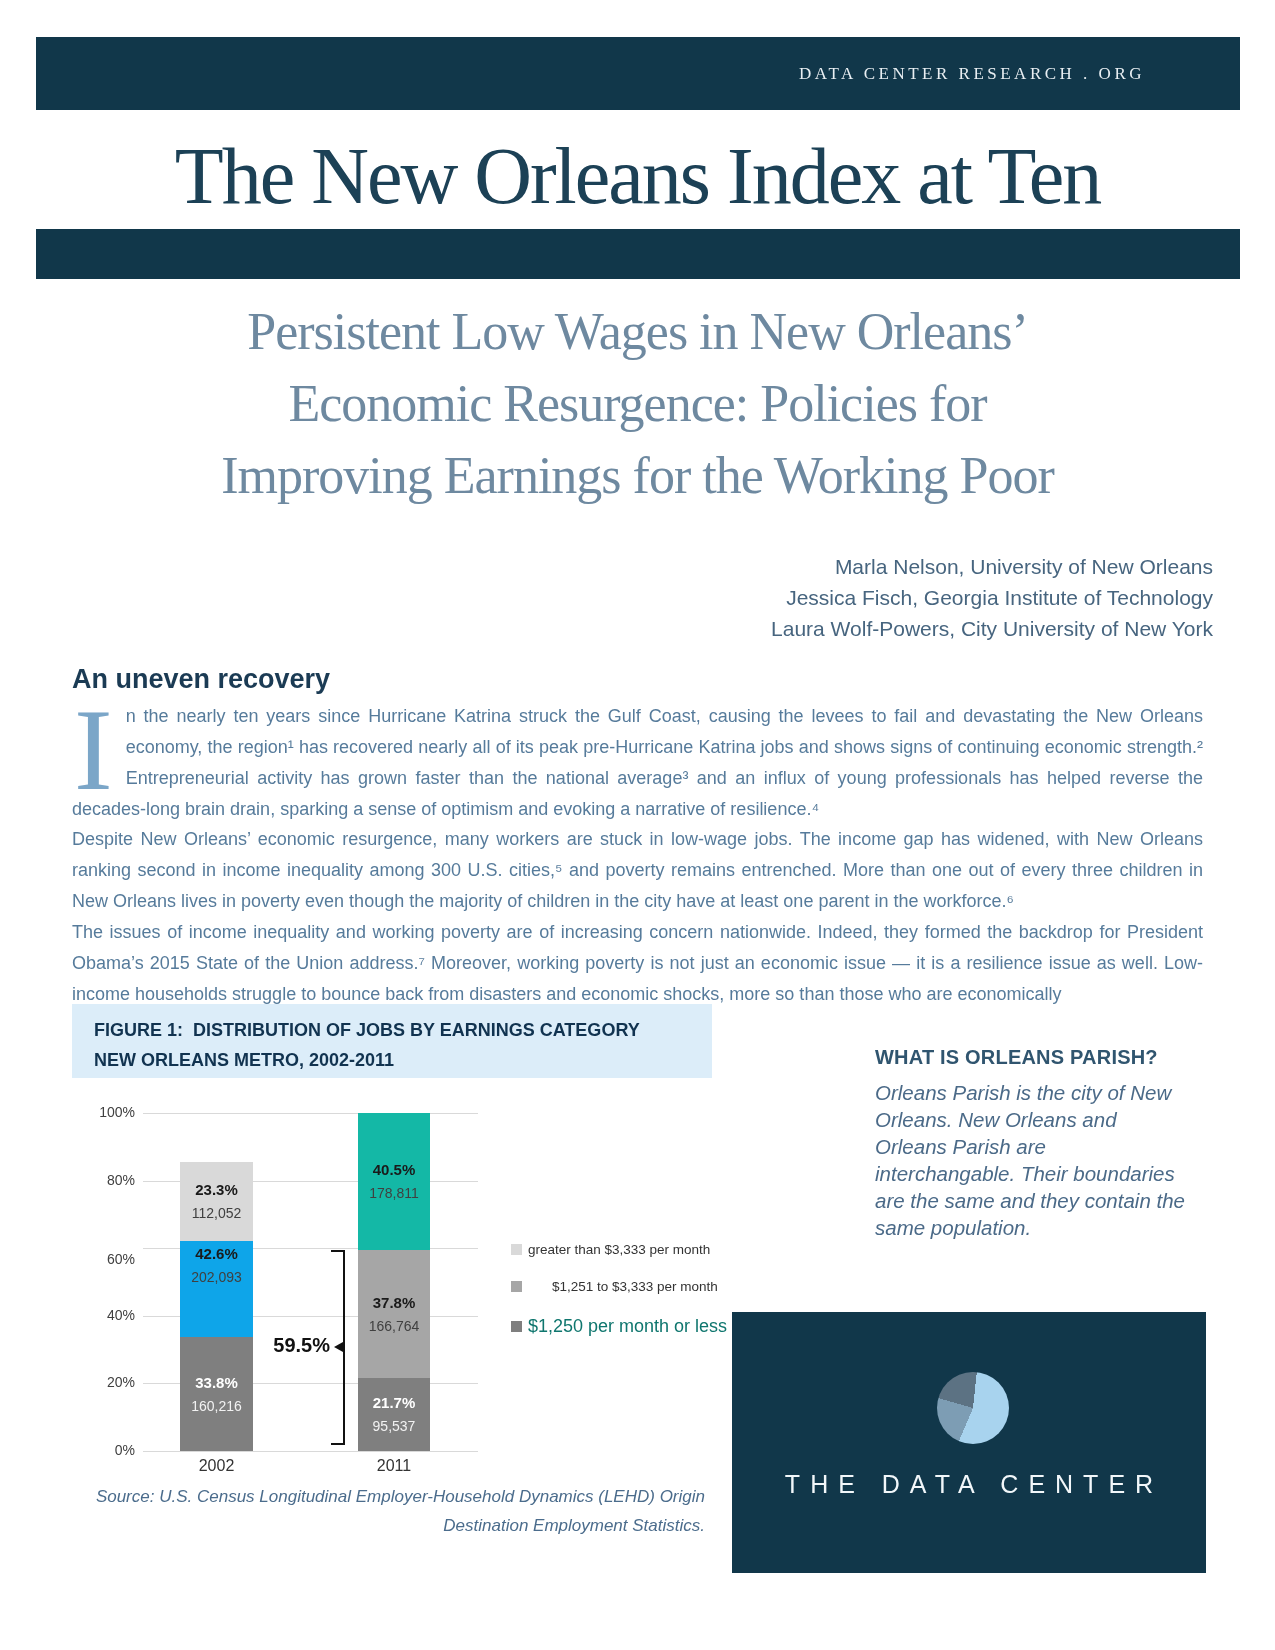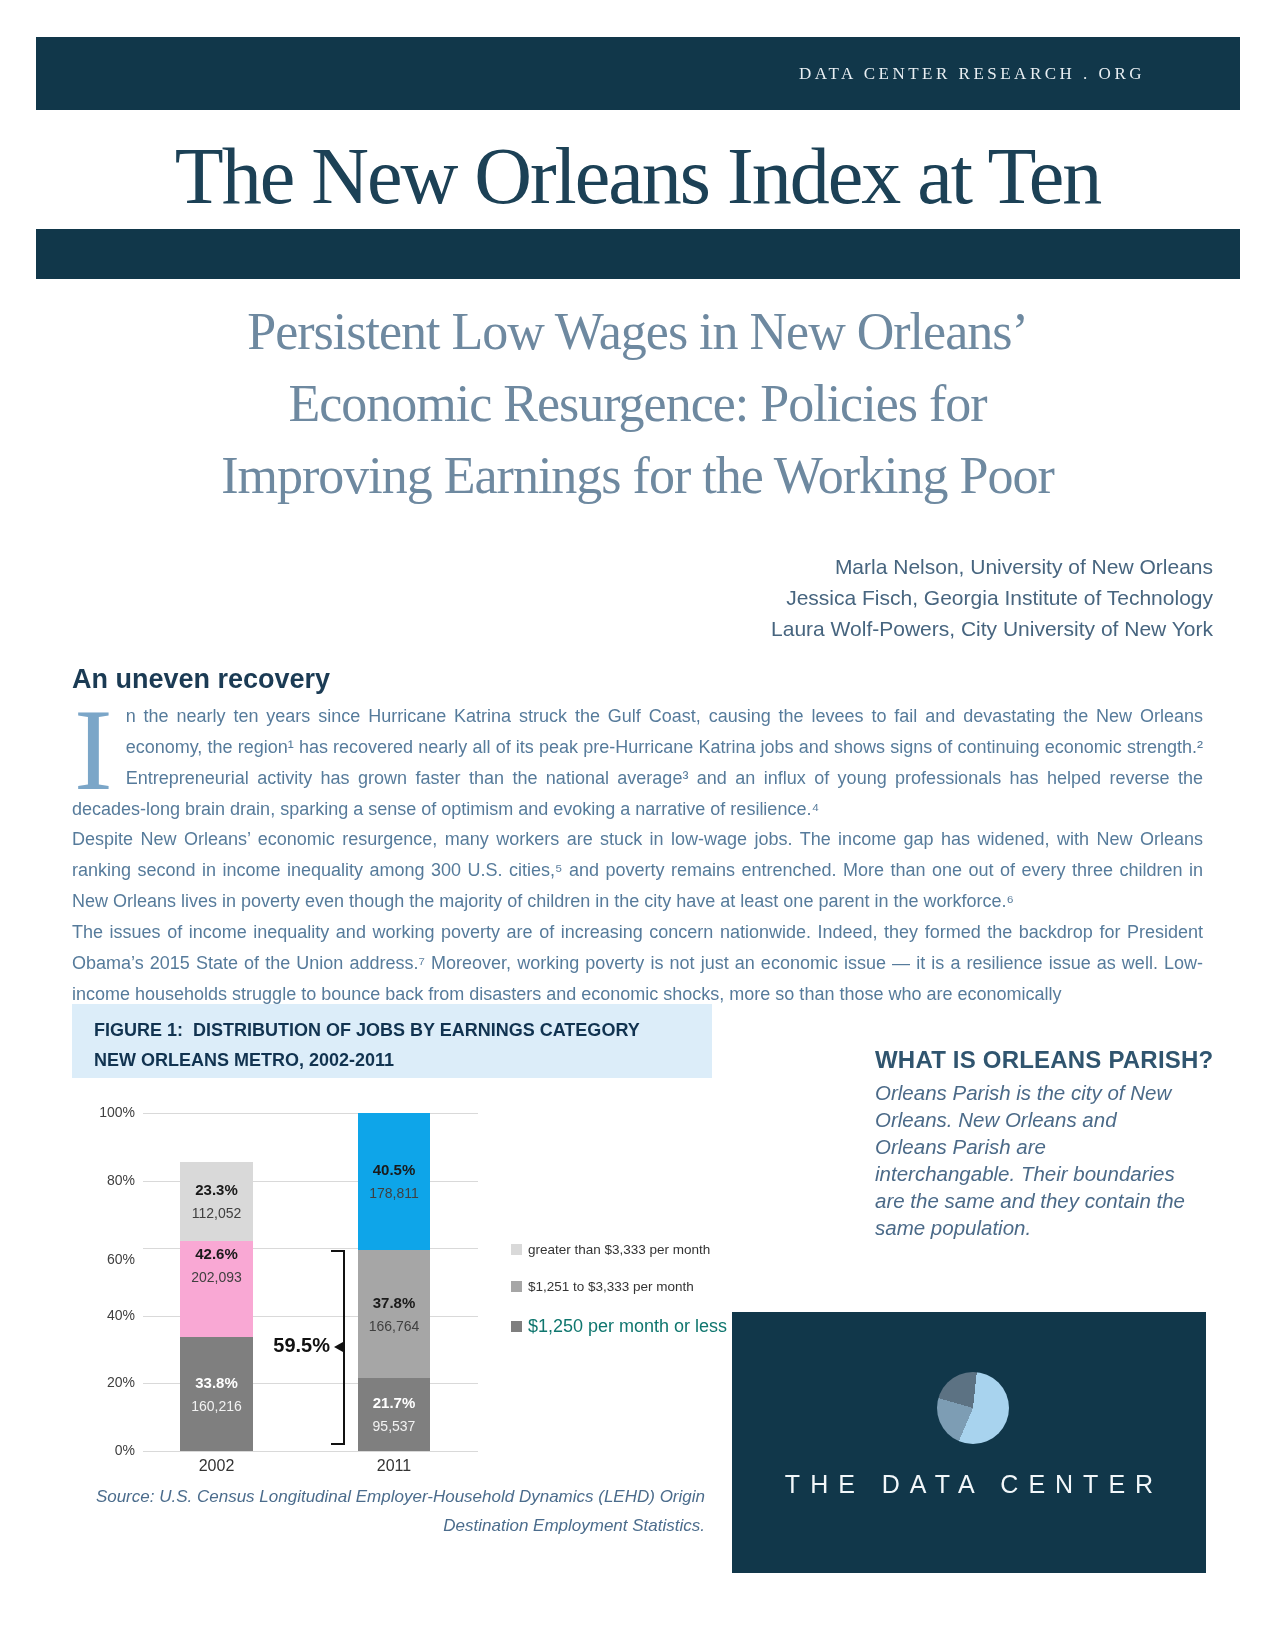--- a/index.html
+++ b/index.html
@@ -39,21 +39,21 @@
 
   
   .chart{left:85px;top:1100px;width:660px;height:400px;}
 
   
   .fig-source{left:72px;top:1482px;width:633px;text-align:right;font-style:italic;
        font-size:17px;line-height:29px;color:#4b6c8c;}
   .fig-source .note{margin-top:5px;}
 
   
-  .sidebar-heading{left:875px;top:1046px;font-size:24px;font-weight:700;
+  .sidebar-heading{left:875px;top:1046px;font-size:20px;font-weight:700;
        letter-spacing:.2px;color:#30556f;}
   .sidebar-text{left:875px;top:1079px;width:315px;font-style:italic;
        font-size:20.5px;line-height:27px;color:#4b6a88;}
 
   
   .logo-box{left:732px;top:1312px;width:474px;height:261px;background:#11374a;}
   .pie{left:205px;top:60px;width:72px;height:72px;border-radius:50%;}
   .wordmark{left:0;top:158px;width:474px;text-align:center;color:#f2f7fa;
        font-size:25px;letter-spacing:10px;text-indent:10px;font-weight:400;}
 </style>
@@ -102,49 +102,49 @@
     <div style="position: absolute; left: 58px; top: 215.8px; width: 335px; height: 1px; background: rgb(217, 217, 217);"></div>
     <div style="position: absolute; left: 0px; top: 206.8px; width: 50px; text-align: right; font-size: 14px; color: rgb(64, 64, 64);">40%</div>
     <div style="position: absolute; left: 58px; top: 283.4px; width: 335px; height: 1px; background: rgb(217, 217, 217);"></div>
     <div style="position: absolute; left: 0px; top: 274.4px; width: 50px; text-align: right; font-size: 14px; color: rgb(64, 64, 64);">20%</div>
     <div style="position: absolute; left: 58px; top: 351px; width: 335px; height: 1px; background: rgb(217, 217, 217);"></div>
     <div style="position: absolute; left: 0px; top: 342px; width: 50px; text-align: right; font-size: 14px; color: rgb(64, 64, 64);">0%</div>
     <div style="position: absolute; left: 95px; top: 236.756px; width: 73px; height: 114.244px; background: rgb(127, 127, 127); display: flex; flex-direction: column; align-items: center; justify-content: center; gap: 7px;">
       <div style="font-weight: 700; font-size: 15px; color: rgb(255, 255, 255);">33.8%</div>
       <div style="font-size: 14px; color: rgb(242, 242, 242);">160,216</div>
     </div>
-    <div style="position: absolute; left: 95px; top: 92.768px; width: 73px; height: 143.988px; background: #f9a8d4; display: flex; flex-direction: column; align-items: center; justify-content: center; gap: 7px;">
+    <div style="position: absolute; left: 95px; top: 92.768px; width: 73px; height: 143.988px; background: #0ea5e9; display: flex; flex-direction: column; align-items: center; justify-content: center; gap: 7px;">
       <div style="font-weight: 700; font-size: 15px; color: rgb(26, 26, 26);">42.6%</div>
       <div style="font-size: 14px; color: rgb(64, 64, 64);">202,093</div>
     </div>
     <div style="position: absolute; left: 95px; top: 14.014px; width: 73px; height: 78.754px; background: rgb(217, 217, 217); display: flex; flex-direction: column; align-items: center; justify-content: center; gap: 7px; margin-top: 48px;">
       <div style="font-weight: 700; font-size: 15px; color: rgb(26, 26, 26);">23.3%</div>
       <div style="font-size: 14px; color: rgb(64, 64, 64);">112,052</div>
     </div>
     <div style="position: absolute; left: 91.5px; top: 357px; width: 80px; text-align: center; font-size: 16px; color: rgb(51, 51, 51);">2002</div>
     <div style="position: absolute; left: 273px; top: 277.654px; width: 72px; height: 73.346px; background: rgb(127, 127, 127); display: flex; flex-direction: column; align-items: center; justify-content: center; gap: 7px;">
       <div style="font-weight: 700; font-size: 15px; color: rgb(255, 255, 255);">21.7%</div>
       <div style="font-size: 14px; color: rgb(242, 242, 242);">95,537</div>
     </div>
     <div style="position: absolute; left: 273px; top: 149.89px; width: 72px; height: 127.764px; background: rgb(166, 166, 166); display: flex; flex-direction: column; align-items: center; justify-content: center; gap: 7px;">
       <div style="font-weight: 700; font-size: 15px; color: rgb(26, 26, 26);">37.8%</div>
       <div style="font-size: 14px; color: rgb(64, 64, 64);">166,764</div>
     </div>
-    <div style="position: absolute; left: 273px; top: 13px; width: 72px; height: 136.89px; background: #0ea5e9; display: flex; flex-direction: column; align-items: center; justify-content: center; gap: 7px;">
+    <div style="position: absolute; left: 273px; top: 13px; width: 72px; height: 136.89px; background: #14b8a6; display: flex; flex-direction: column; align-items: center; justify-content: center; gap: 7px;">
       <div style="font-weight: 700; font-size: 15px; color: rgb(26, 26, 26);">40.5%</div>
       <div style="font-size: 14px; color: rgb(64, 64, 64);">178,811</div>
     </div>
     <div style="position: absolute; left: 269px; top: 357px; width: 80px; text-align: center; font-size: 16px; color: rgb(51, 51, 51);">2011</div>
     <div style="position: absolute; left: 426px; top: 142px; display: flex; align-items: center; gap: 6px;">
       <div style="width: 11px; height: 11px; background: rgb(217, 217, 217);"></div>
       <div style="font-size: 13.5px; color: rgb(51, 51, 51);">greater than $3,333 per month</div>
     </div>
     <div style="position: absolute; left: 426px; top: 179px; display: flex; align-items: center; gap: 6px;">
       <div style="width: 11px; height: 11px; background: rgb(166, 166, 166);"></div>
-      <div style="font-size: 13.5px; color: rgb(51, 51, 51);">$1,251 to $3,333 per month</div>
+      <div style="font-size: 13.5px; color: rgb(51, 51, 51); margin-left: 24px;">$1,251 to $3,333 per month</div>
     </div>
     <div style="position: absolute; left: 426px; top: 216px; display: flex; align-items: center; gap: 6px;">
       <div style="width: 11px; height: 11px; background: rgb(127, 127, 127);"></div>
       <div style="font-size: 18px; color: #0f766e;">$1,250 per month or less</div>
     </div>
     <div style="position: absolute; left: 258px; top: 149.89px; width: 2px; height: 195.11px; background: rgb(17, 17, 17);"></div>
     <div style="position: absolute; left: 246px; top: 149.89px; width: 12px; height: 2px; background: rgb(17, 17, 17);"></div>
     <div style="position: absolute; left: 246px; top: 343px; width: 12px; height: 2px; background: rgb(17, 17, 17);"></div>
     <div style="position: absolute; left: 249px; top: 242.445px; width: 0px; height: 0px; border-top: 5px solid transparent; border-bottom: 5px solid transparent; border-right: 9px solid rgb(17, 17, 17);"></div>
     <div style="position: absolute; left: 165px; top: 234.445px; width: 80px; text-align: right; font-size: 20px; font-weight: 700; color: rgb(17, 17, 17);">59.5%</div>

